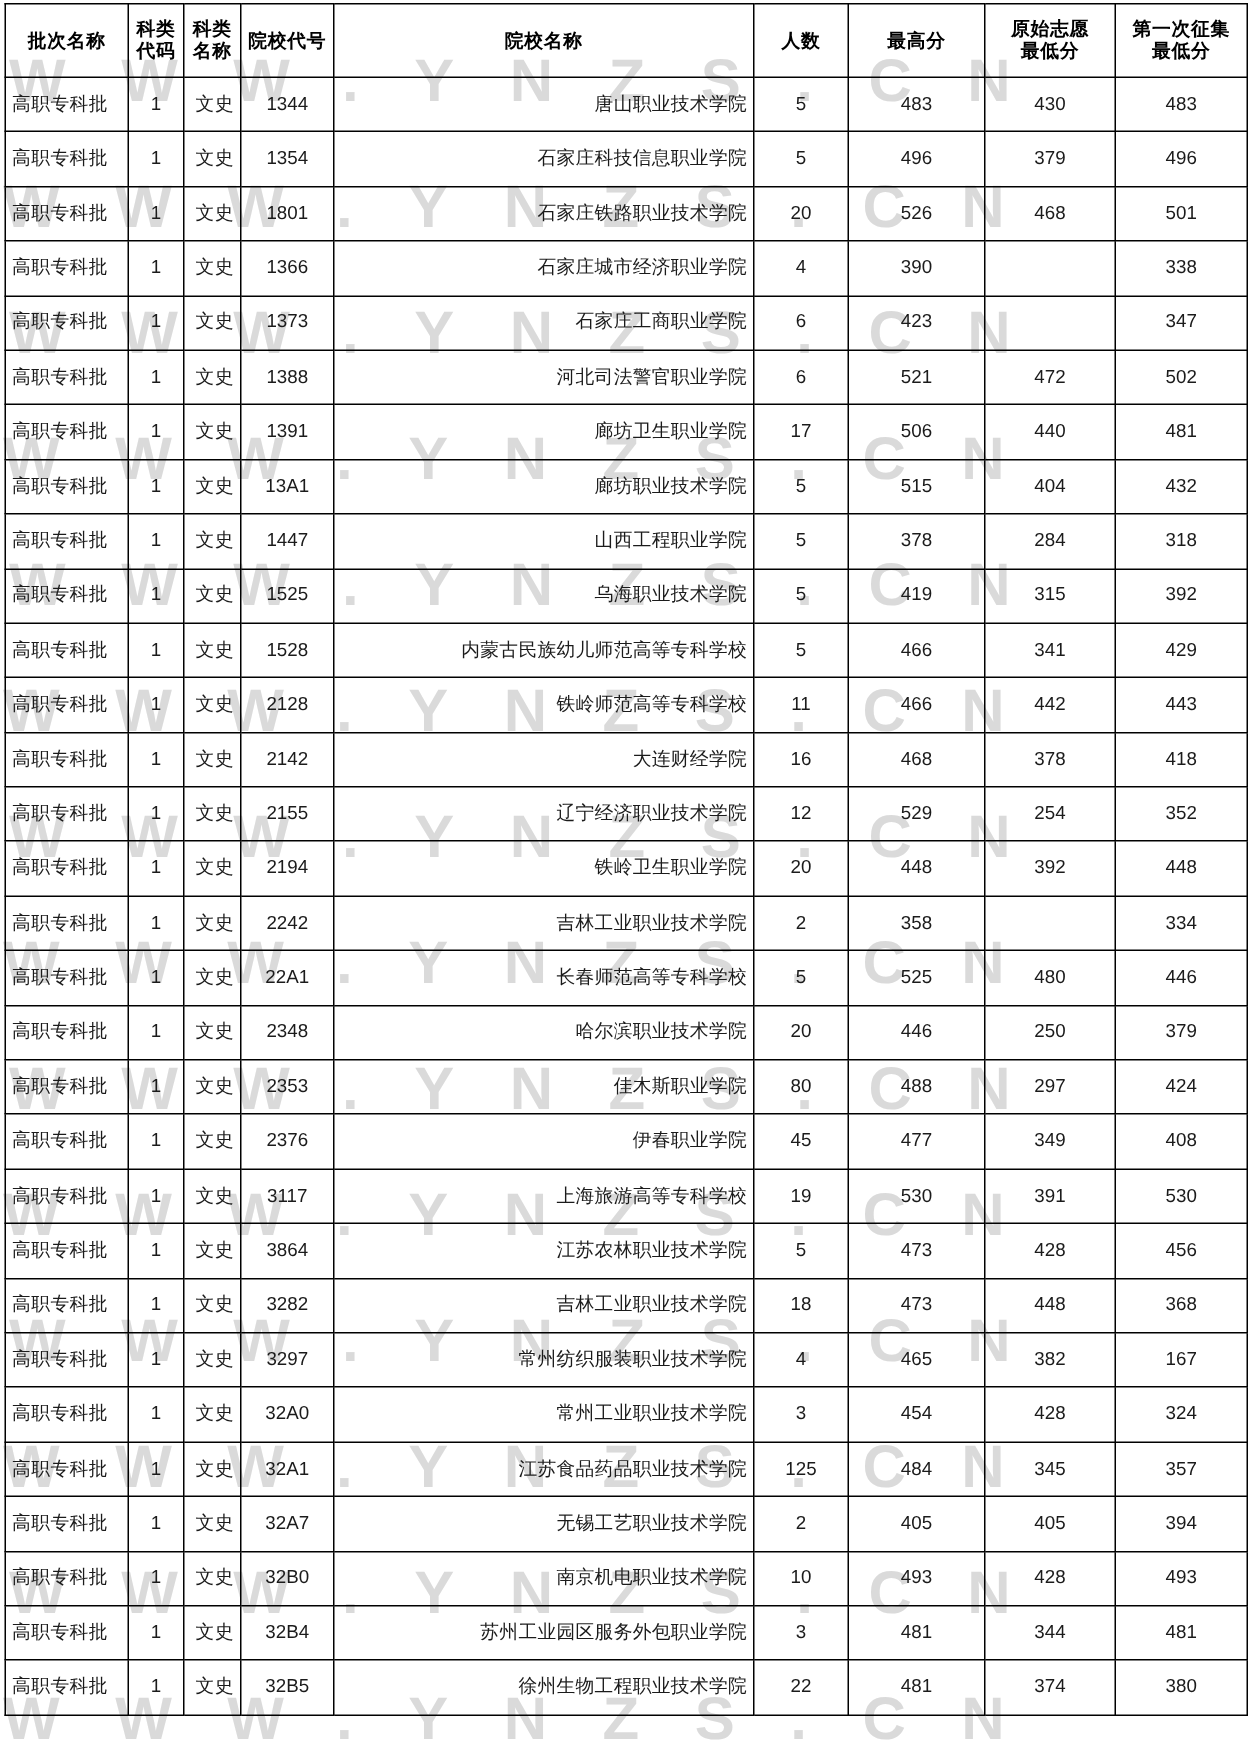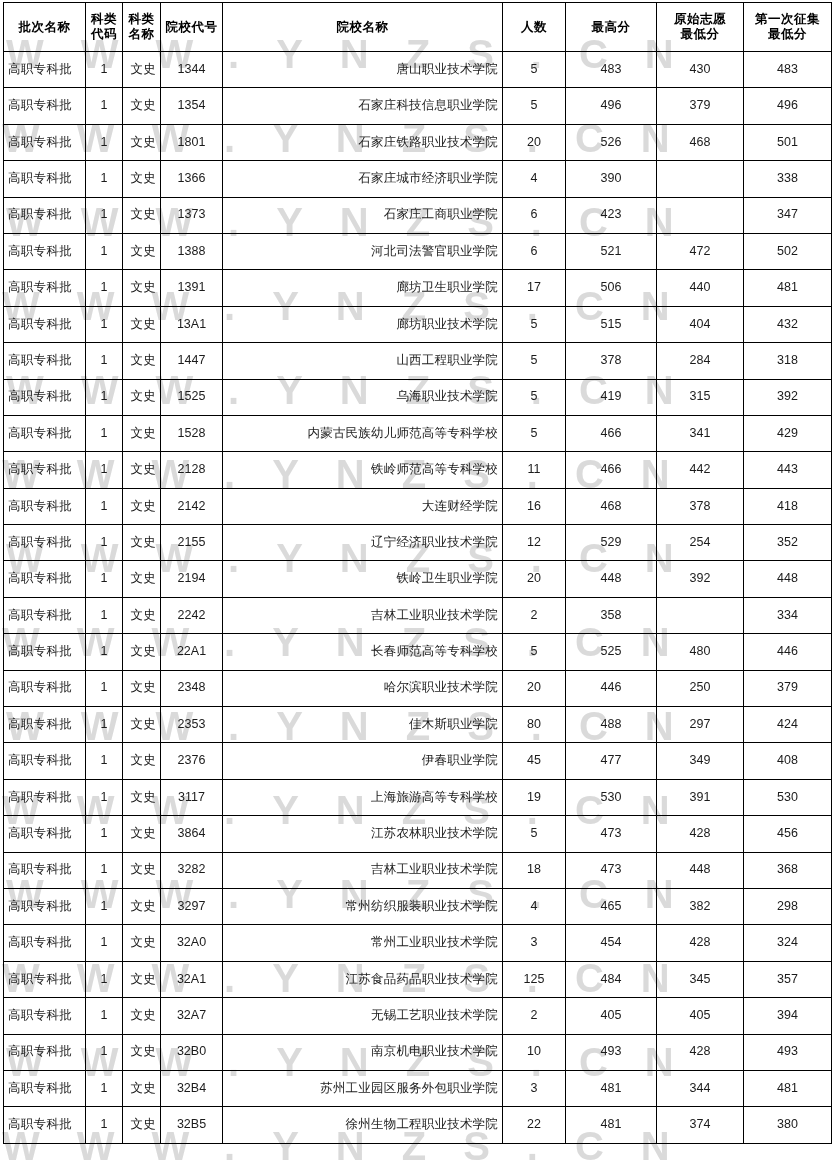--- a/index.html
+++ b/index.html
@@ -414,21 +414,21 @@
           </tr>
           <tr>
             <td class="c-batch">高职专科批</td>
             <td class="c-subcode">1</td>
             <td class="c-subname">文史</td>
             <td class="c-schcode">3297</td>
             <td class="c-schname">常州纺织服装职业技术学院</td>
             <td class="c-count">4</td>
             <td class="c-max">465</td>
             <td class="c-origmin">382</td>
-            <td class="c-firstmin">298</td>
+            <td class="c-firstmin">167</td>
           </tr>
           <tr>
             <td class="c-batch">高职专科批</td>
             <td class="c-subcode">1</td>
             <td class="c-subname">文史</td>
             <td class="c-schcode">32A0</td>
             <td class="c-schname">常州工业职业技术学院</td>
             <td class="c-count">3</td>
             <td class="c-max">454</td>
             <td class="c-origmin">428</td>

